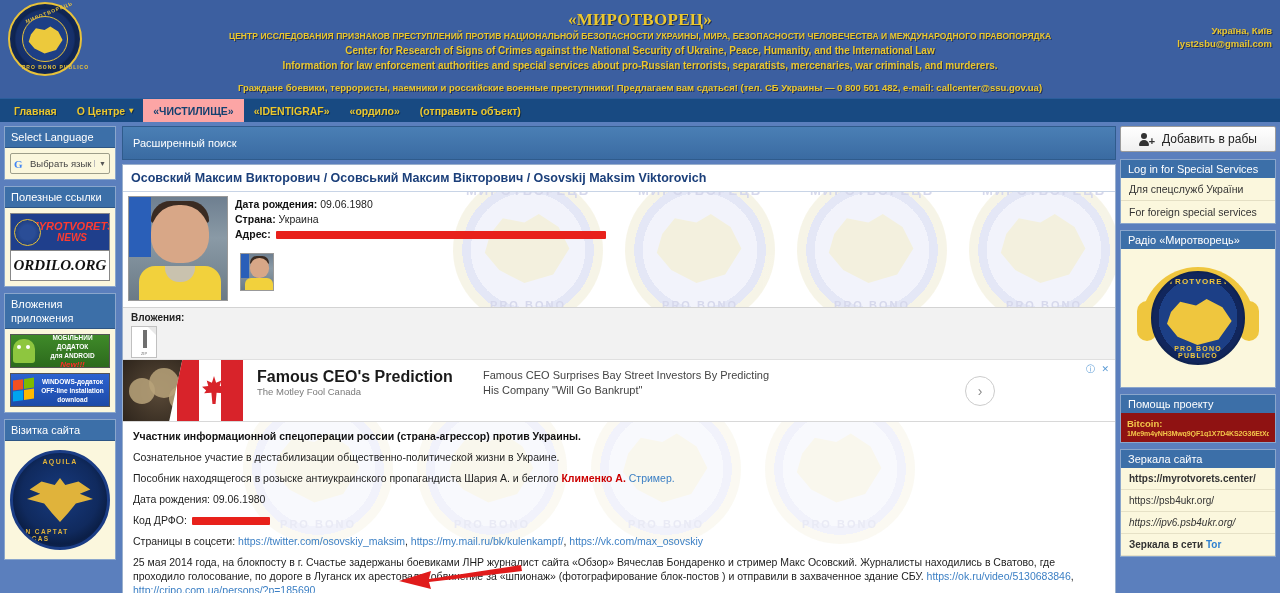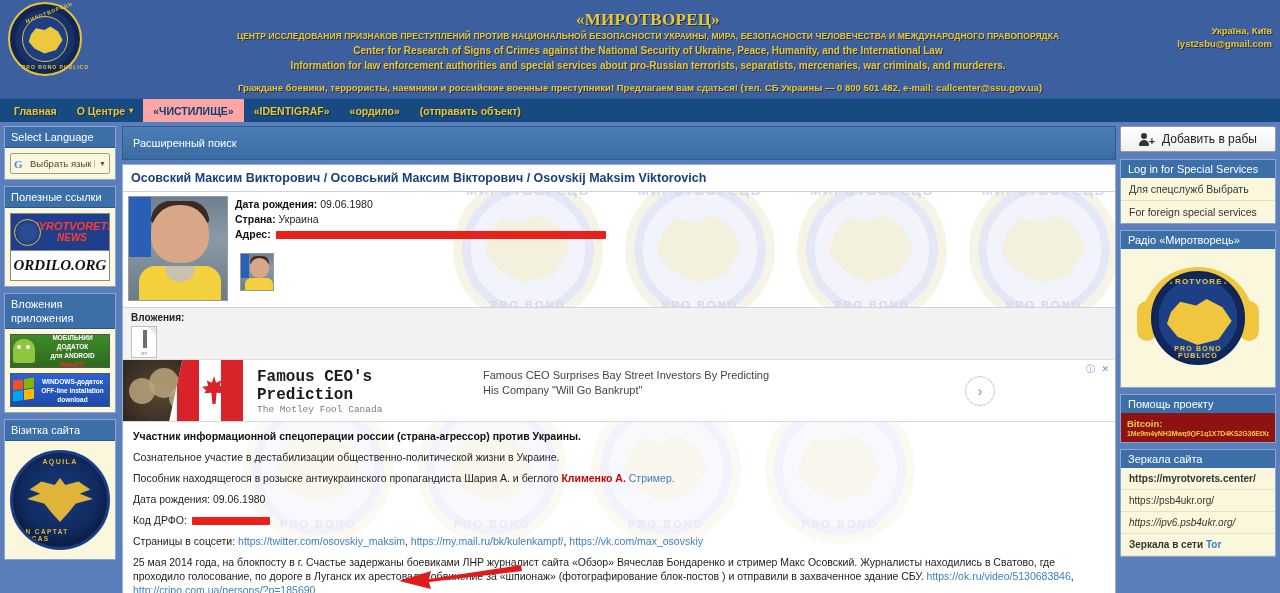--- a/index.html
+++ b/index.html
@@ -36,21 +36,21 @@
     clip-path: polygon(8% 30%, 22% 8%, 46% 14%, 62% 2%, 84% 20%, 96% 50%, 78% 86%, 46% 98%, 18% 80%, 2% 56%);
   }
   #logo-seal .ring-text {
     position: absolute; left: 0; top: 0; width: 74px; height: 74px;
     font-size: 5px; color: #e8c23a; font-weight: bold;
   }
   #logo-seal .ring-text span { position: absolute; white-space: nowrap; }
   .ht-top { left: 14px; top: 5px; transform: rotate(-22deg); letter-spacing: 1px; }
   .ht-bot { left: 12px; top: 60px; letter-spacing: 1px; }
   #header-center {
-    position: absolute; left: 188px; top: 10px; width: 920px;
+    position: absolute; left: 180px; top: 10px; width: 920px;
     text-align: center;
   }
   #site-title {
     font-family: "Liberation Serif", serif;
     font-size: 17px; font-weight: bold; color: #ebc72e;
     letter-spacing: .3px; line-height: 20px;
     text-shadow: 1px 1px 0 #1d2e55;
   }
   .hdr-line {
     color: #ebc72e; font-weight: bold; line-height: 13px;
@@ -269,21 +269,21 @@
     position: absolute; right: 0; bottom: 0; width: 74px; height: 62px; background: #fff;
     clip-path: polygon(18% 0, 100% 0, 100% 100%, 0 100%);
   }
   #ad-img .flag .bar { position: absolute; top: 0; width: 22px; height: 62px; background: #d8232a; }
   #ad-img .flag .bar.l { left: 8px; }
   #ad-img .flag .bar.r { right: 0; }
   #ad-img .flag .leaf {
     position: absolute; left: 32px; top: 16px; width: 26px; height: 28px; background: #d8232a;
     clip-path: polygon(50% 0%, 58% 24%, 78% 16%, 72% 36%, 96% 38%, 80% 52%, 88% 62%, 60% 60%, 56% 100%, 44% 100%, 40% 60%, 12% 62%, 20% 52%, 4% 38%, 28% 36%, 22% 16%, 42% 24%);
   }
-  #ad-mid { width: 230px; padding: 8px 10px 0 14px; font-family: Liberation Mono, monospace; }
+  #ad-mid { width: 230px; padding: 8px 10px 0 14px; }
   #ad-headline { font-size: 16px; font-weight: bold; color: #1a1a1a; line-height: 18px; }
   #ad-brand { font-size: 9.5px; color: #7a7a7a; margin-top: 0; }
   #ad-right { flex: 1; padding: 8px 0 0 10px; position: relative; }
   #ad-desc { font-size: 11px; color: #444; line-height: 15px; max-width: 290px; }
   #ad-arrow {
     position: absolute; right: 120px; top: 16px; width: 30px; height: 30px;
     border: 1px solid #ccc; border-radius: 50%; color: #888;
     display: flex; align-items: center; justify-content: center; font-size: 14px;
   }
   #ad-ctrls { position: absolute; right: 6px; top: 3px; font-size: 9px; color: #5b9bd5; }
@@ -618,21 +618,21 @@
       <span class="user-plus">
         <i class="h"></i>
           <i class="b"></i>
           <i class="p">+</i>
       </span>
       <span>Добавить в рабы</span>
     </div>
 
     <div class="rbox">
       <div class="rbox-hd">Log in for Special Services</div>
-      <div class="rbox-item">Для спецслужб Выбрать</div>
+      <div class="rbox-item">Для спецслужб України</div>
       <div class="rbox-item">For foreign special services</div>
     </div>
 
     <div class="rbox">
       <div class="rbox-hd">Радіо «Миротворець»</div>
       <div id="radio-seal-wrap">
         <div class="radio-seal">
           <div class="band"></div>
           <div class="cup l"></div>
           <div class="cup r"></div>

